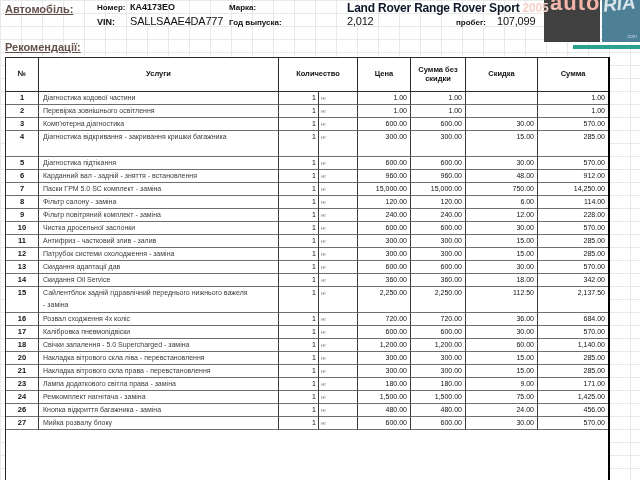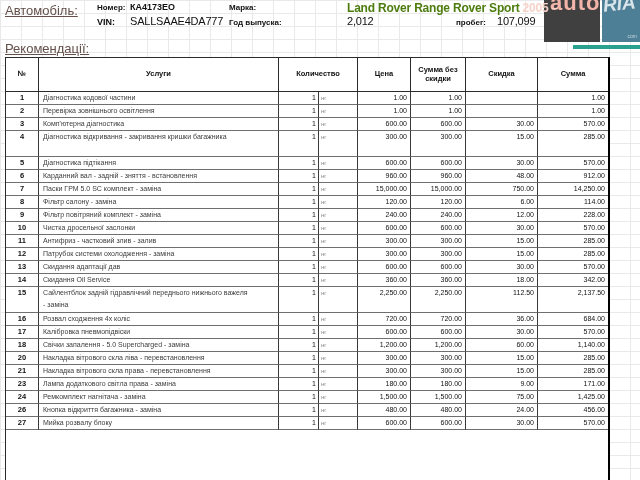--- a/index.html
+++ b/index.html
@@ -8,26 +8,26 @@
     background-color:#ffffff;
     background-image:
       linear-gradient(to right,#e9e9e9 1px,transparent 1px),
       linear-gradient(to bottom,#e9e9e9 1px,transparent 1px);
     background-size:21px 13px;
     font-family:"Liberation Sans",sans-serif;
     color:#1a1a1a;
     -webkit-font-smoothing:antialiased;
   }
   .abs{position:absolute;}
-  .lbl-underline{font-size:13px;font-weight:normal;color:#63504a;text-decoration:underline;}
+  .lbl-underline{font-size:11px;font-weight:bold;color:#63504a;text-decoration:underline;}
   .lbl{font-size:8px;font-weight:bold;color:#111;}
   .val-sm{font-size:9px;font-weight:bold;color:#111;}
   .val-lg{font-size:11px;font-weight:normal;color:#111;letter-spacing:-0.2px;white-space:nowrap;}
   .marka{font-size:12px;font-weight:bold;white-space:nowrap;z-index:3;letter-spacing:-0.2px;}
-  .marka .part1{color:#4d7c0f;}
+  .marka .part1{color:#0f172a;}
   .marka .part2{color:#f6d2c9;}
   .vin-clip{width:99px;overflow:hidden;white-space:nowrap;}
 
   
   .logo-auto{left:544px;top:0;width:56px;height:42px;background:#404040;z-index:1;overflow:hidden;}
   .logo-auto .auto-word{position:absolute;left:6px;top:-10px;font-size:22px;font-weight:bold;color:#f3b4a9;letter-spacing:1px;}
   .logo-ria{left:602px;top:0;width:38px;height:42px;background:#4d7f97;z-index:1;overflow:hidden;}
   .logo-ria .ria-word{position:absolute;left:1px;top:-7px;font-size:19px;font-weight:bold;font-style:italic;color:#d7e4ea;transform:rotate(-6deg);}
   .logo-ria .ria-sub{position:absolute;right:3px;bottom:3px;font-size:5px;color:#c6d8e0;}
   .teal-bar{left:573px;top:45px;width:67px;height:4px;background:#2aa08e;z-index:1;}

